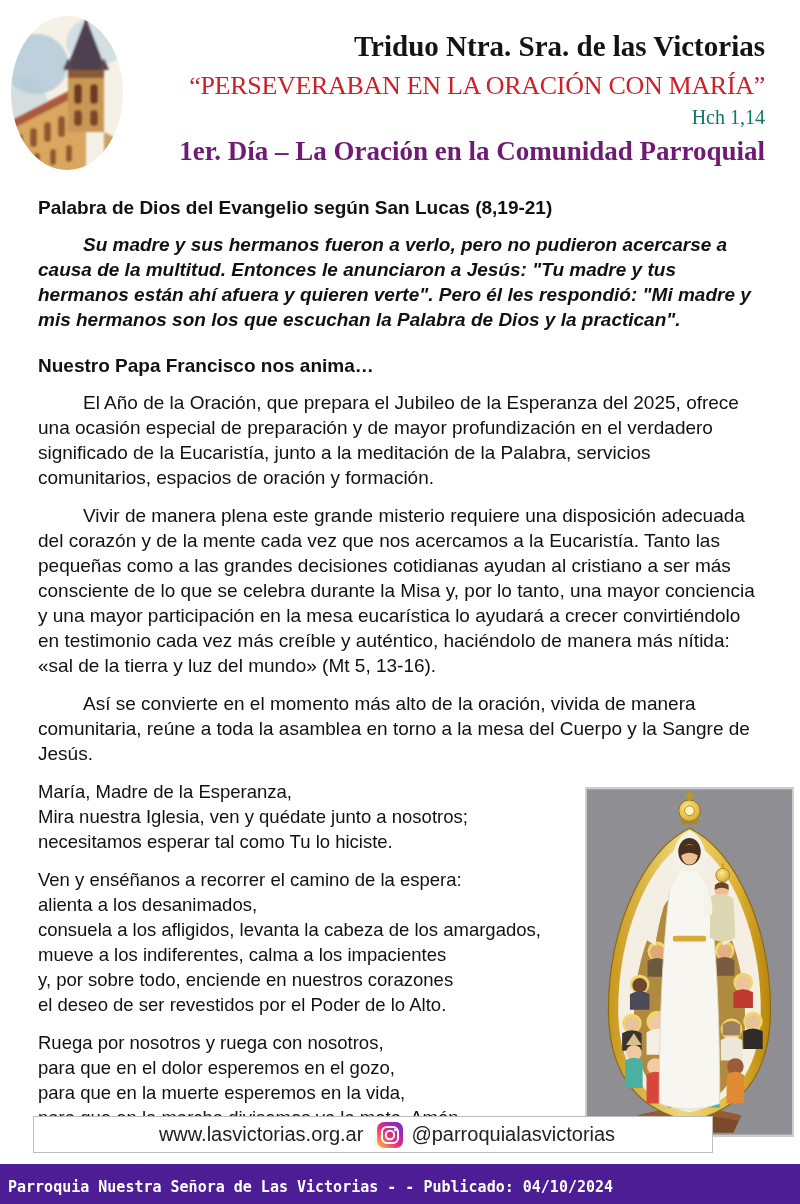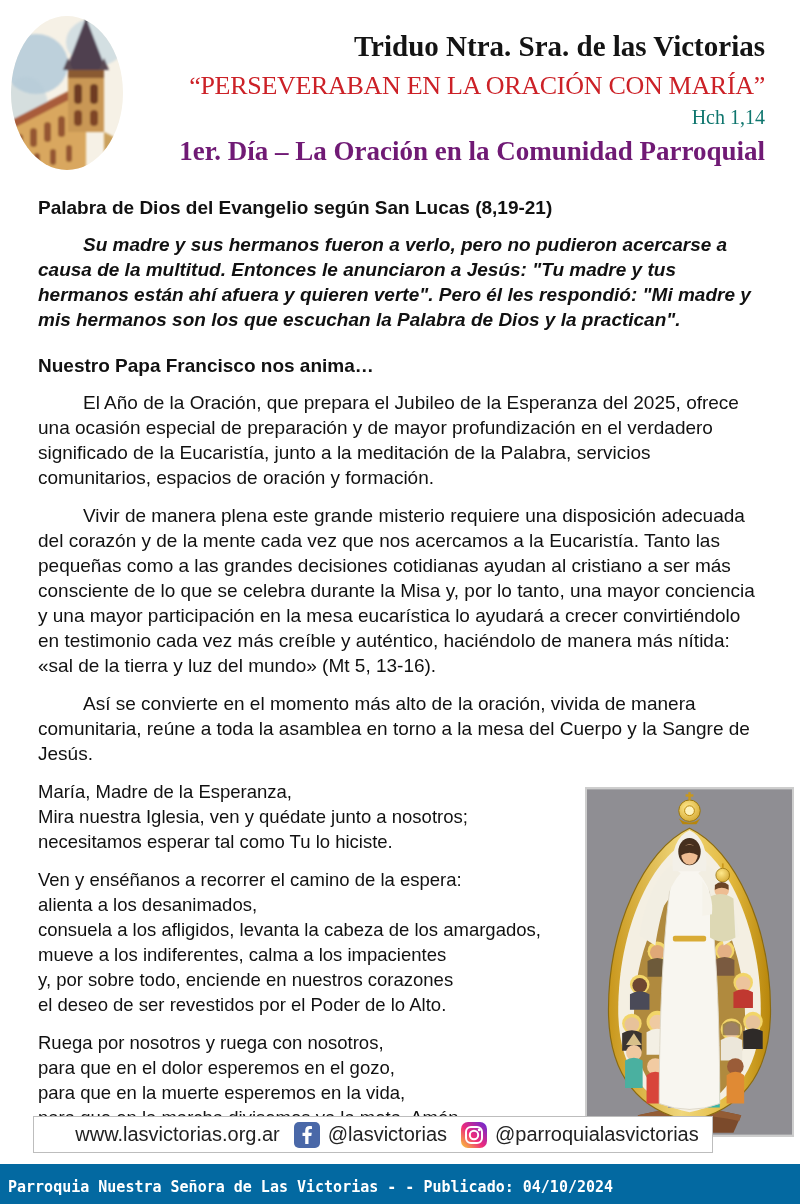--- a/index.html
+++ b/index.html
@@ -49,21 +49,21 @@
     background:#fff; border:1px solid #bdbdbd;
     display:flex; align-items:center; justify-content:center;
     gap:14px; font-size:20px; color:#222;padding-left:28px;
   }
   .social-item { display:flex; align-items:center; gap:8px; }
   .social-icon { width:26px; height:26px; display:block; }
   
   .status-bar {
     position:absolute; left:0; bottom:0;
     width:800px; height:40px;
-    background:#0369a1; color:#fff;
+    background:#4c1d95; color:#fff;
     font-family:"DejaVu Sans Mono", monospace;
     font-weight:bold; font-size:15px;
     display:flex; align-items:center;
     padding:6px 8px 0;
   }
 </style>
 </head>
 <body>
 
 <div class="page">
@@ -251,27 +251,20 @@
 para que en la marcha divisemos ya la meta. Amén.</p>
     </section>
   </main>
 
   <div class="social-bar">
     <span class="social-item">
       <span>www.lasvictorias.org.ar</span>
     </span>
     <span class="social-item">
       <svg class="social-icon" viewBox="0 0 26 26">
-        <rect width="26" height="26" rx="5" fill="#4a68a8"></rect>
-        <path d="M14.5 22 L14.5 14 L17.3 14 L17.8 10.8 L14.5 10.8 L14.5 8.8 C14.5 7.7 15 7 16.3 7 L18 7 L18 4.2 C17.4 4.1 16.4 4 15.4 4 C12.9 4 11.2 5.5 11.2 8.4 L11.2 10.8 L8.5 10.8 L8.5 14 L11.2 14 L11.2 22 Z" fill="#ffffff"></path>
-      </svg>
-      <span>@lasvictorias</span>
-    </span>
-    <span class="social-item">
-      <svg class="social-icon" viewBox="0 0 26 26">
         <defs>
           <linearGradient id="igG" x1="0" y1="1" x2="1" y2="0">
             <stop offset="0" stop-color="#f9ce34"></stop>
             <stop offset="0.45" stop-color="#ee2a7b"></stop>
             <stop offset="1" stop-color="#6228d7"></stop>
           </linearGradient>
         </defs>
         <rect width="26" height="26" rx="7" fill="url(#igG)"></rect>
         <rect x="5" y="5" width="16" height="16" rx="5" fill="none" stroke="#ffffff" stroke-width="2"></rect>
         <circle cx="13" cy="13" r="4.2" fill="none" stroke="#ffffff" stroke-width="2"></circle>

